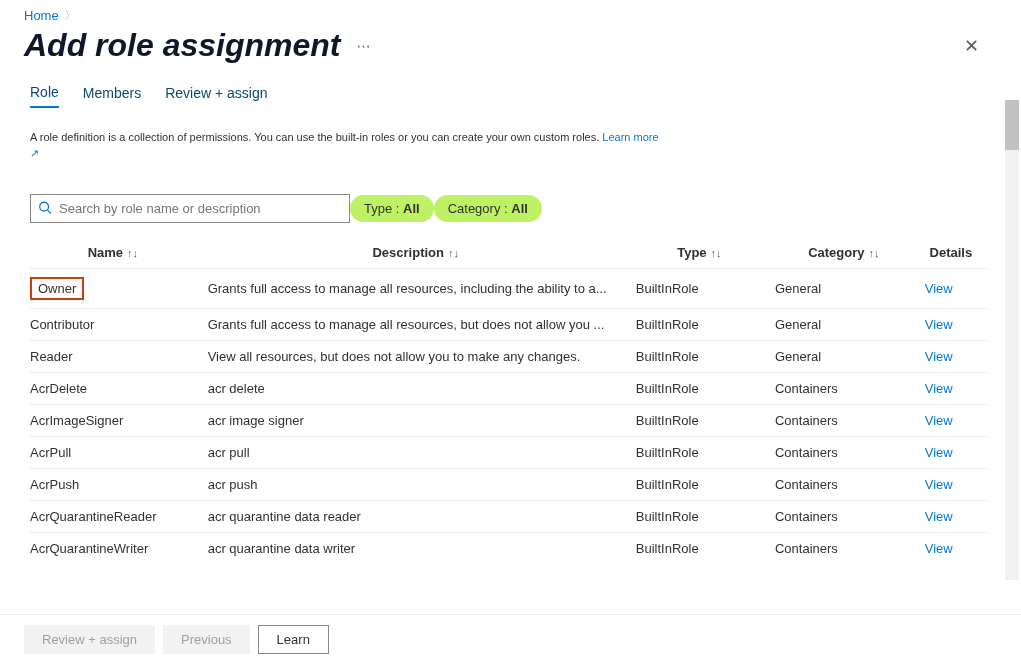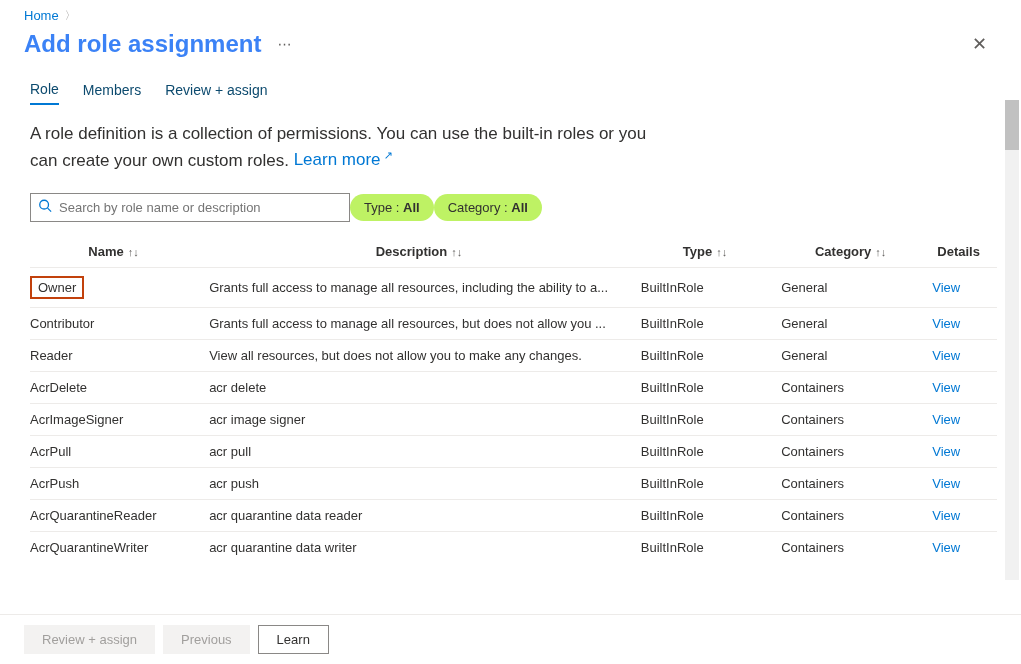--- a/index.html
+++ b/index.html
@@ -13,21 +13,21 @@
       font-size: 13px;
       color: #323130;
       background: #ffffff;
       width: 1021px;
       height: 664px;
       overflow: hidden;
       position: relative;
     }
     
     .main-container {
-      padding: 8px 24px 0 24px;
+      padding: 8px 32px 0 24px;
       height: calc(100% - 60px);
       overflow-y: auto;
       overflow-x: hidden;
       position: relative;
     }
     
     .breadcrumb {
       display: flex;
       align-items: center;
       gap: 6px;
@@ -54,23 +54,24 @@
       margin-bottom: 20px;
     }
     
     .page-title-wrap {
       display: flex;
       align-items: center;
       gap: 12px;
     }
     
     .page-title {
-      font-size: 24px;
+      font-size: 32px;
       font-weight: 600;
-      color: #3b82f6;
+      color: #0f172a;
+      font-style: italic;
     }
     
     .more-icon {
       color: #605e5c;
       cursor: pointer;
       font-size: 14px;
       padding: 4px;
     }
     
     .close-btn {
@@ -98,24 +99,24 @@
       border: none;
       position: relative;
     }
     
     .tab.active {
       border-bottom: 2px solid #0078d4;
       font-weight: 400;
     }
     
     .description-text {
-      font-size: 17px;
+      font-size: 11px;
       color: #323130;
       line-height: 1.5;
-      margin-bottom: 20px;
+      margin-bottom: 28px;
       padding-left: 6px;
       max-width: 640px;
     }
     
     .learn-more {
       color: #0078d4;
       text-decoration: none;
       cursor: pointer;
     }
     

